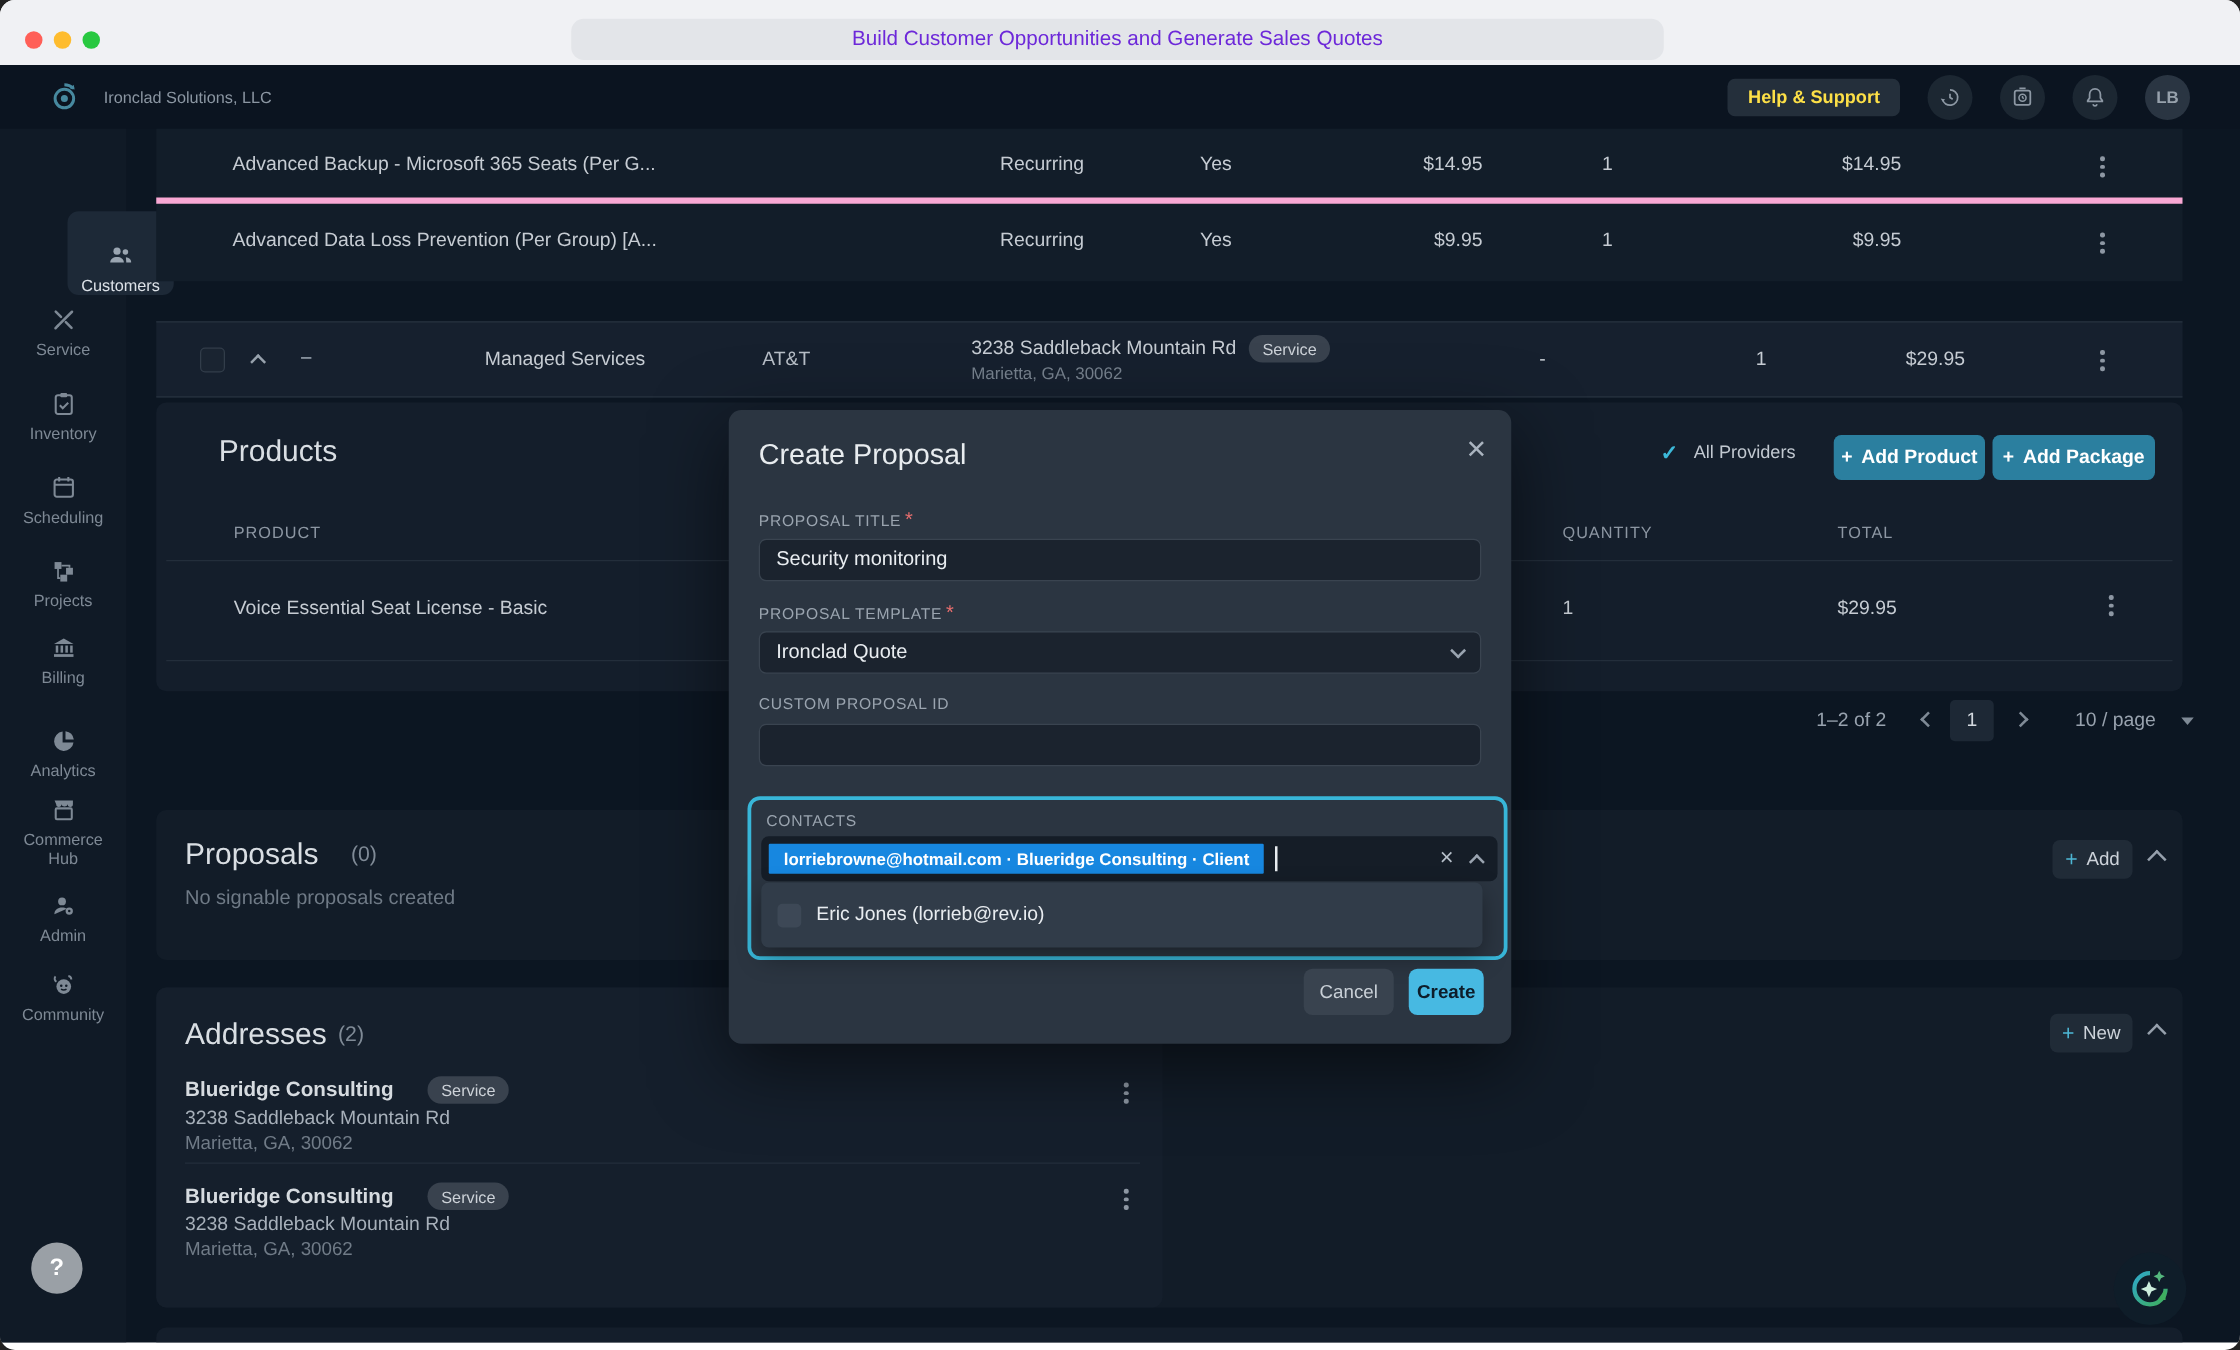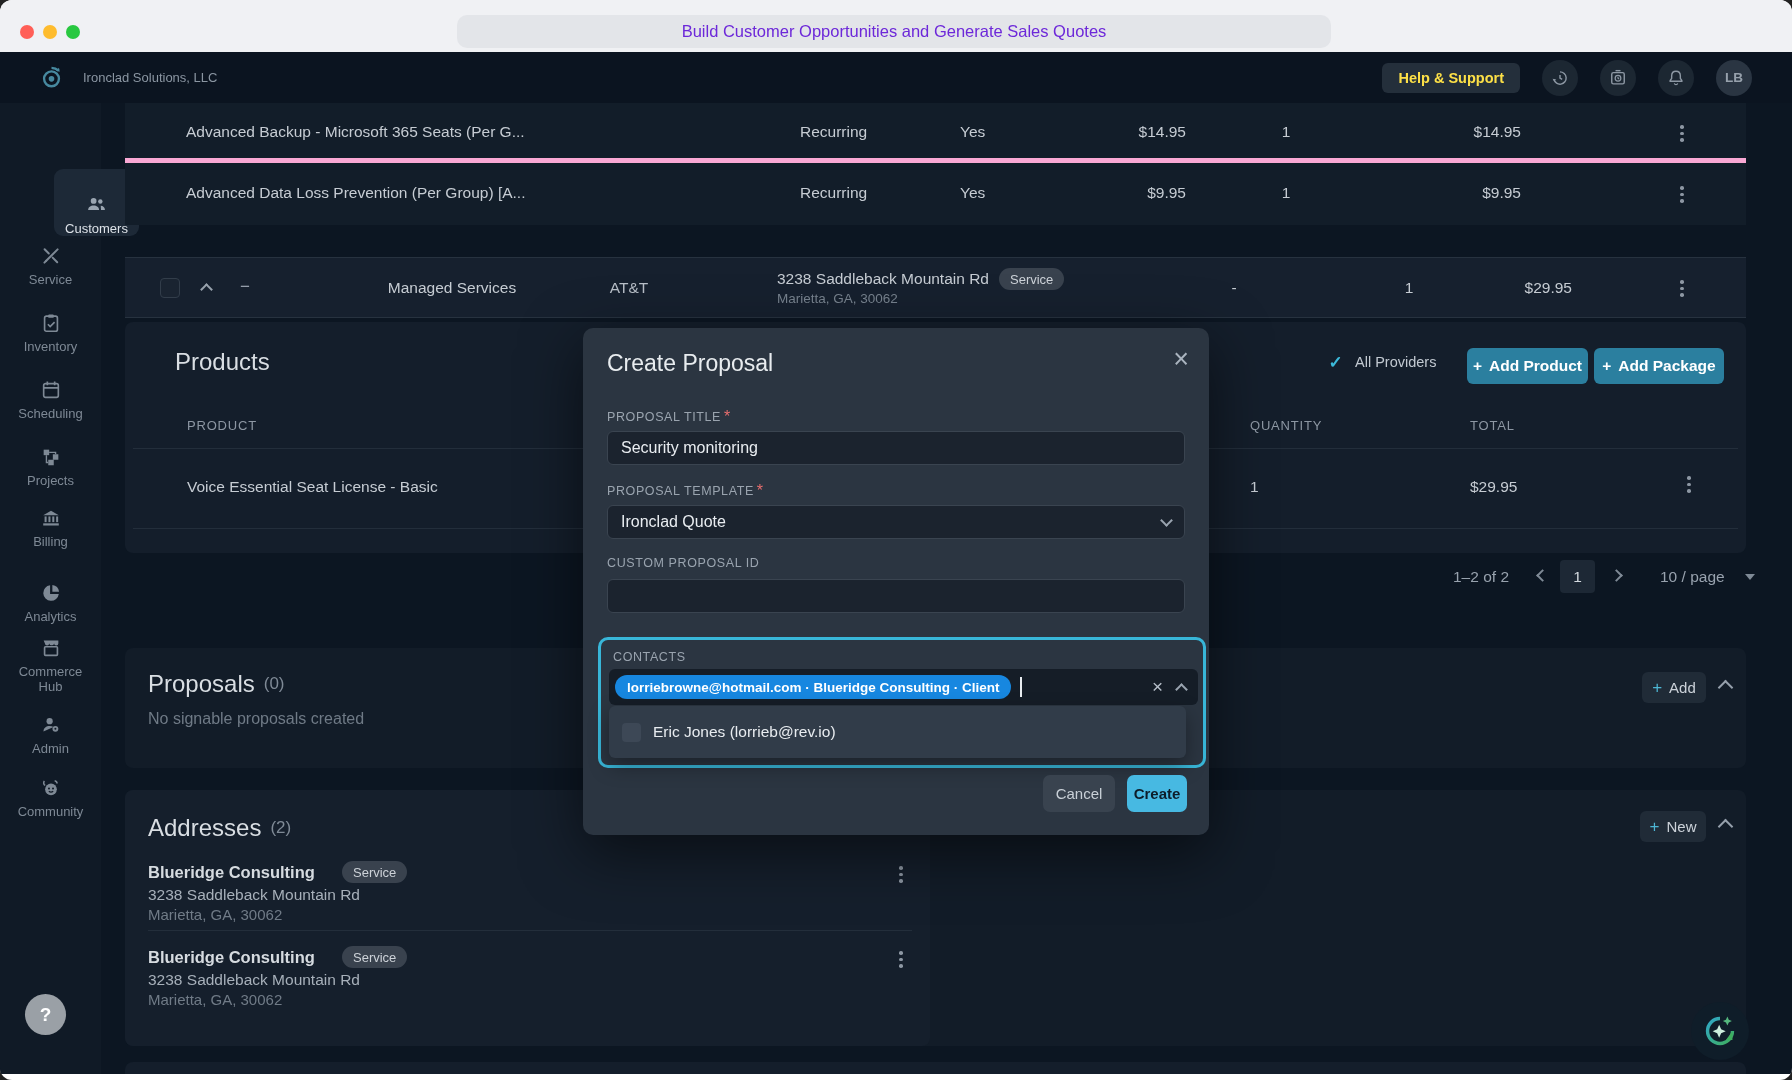--- a/index.html
+++ b/index.html
@@ -40,21 +40,21 @@
   .ghostbtn .plus { color:#4db6d4; font-size:17px; }
   .heading { font-size:24px; color:#d9dee3; }
   .count { font-size:17px; color:#7f8a96; }
   .checkbox { background:#16202c; border:1.5px solid #2e3a47; border-radius:4px; display:flex; align-items:center; justify-content:center; }
   
   .modal { position:absolute; left:583px; top:276px; width:626px; height:507px; background:#2b3541; border-radius:10px; box-shadow:0 18px 60px rgba(0,0,0,.55); z-index:50; }
   .m-label { font-size:12.5px; letter-spacing:.6px; color:#9aa4af; }
   .m-star { color:#e76e6e; margin-left:3px; }
   .m-input { position:absolute; left:24px; width:578px; height:34px; background:#1b232e; border:1px solid #3a4450; border-radius:6px; color:#e9edf1; font-size:16px; padding:0 13px; display:flex; align-items:center; }
   .hl-box { position:absolute; left:15px; top:309px; width:608px; height:131px; border:3.5px solid #38b6d8; border-radius:10px; }
-  .chip { background:#1787e0; color:#fff; font-size:13.5px; font-weight:700; height:24px; border-radius:12px; display:inline-flex; align-items:center; padding:0 12px; white-space:nowrap; }
+  .chip { background:#1787e0; color:#fff; font-size:13.5px; font-weight:700; height:24px; border-radius:1px; display:inline-flex; align-items:center; padding:0 12px; white-space:nowrap; }
   .dropdown { position:absolute; left:8px; top:66px; width:577px; height:52px; background:#313c49; border-radius:6px; box-shadow:0 8px 20px rgba(0,0,0,.35); display:flex; align-items:center; padding:0 13px; gap:12px; }
   .dd-check { width:19px; height:19px; background:#3d4856; border-radius:4px; }
   
   .tooltip { position:absolute; left:639px; top:732px; width:519px; height:188px; background:#2598b2; border-radius:14px; z-index:60; color:#fff; font-size:21.5px; line-height:35px; padding:23px 28px 0 21px; }
   .tooltip .arrow { position:absolute; top:-13px; left:238px; width:0; height:0; border-left:13px solid transparent; border-right:13px solid transparent; border-bottom:14px solid #2598b2; }
   .pgtxt { color:#98a2ae; font-size:15.5px; }
 </style>
 </head>
 <body>
 
@@ -276,21 +276,21 @@
     <div>
       <span class="ab pgtxt" style="left:1453px;top:516px;">1–2 of 2</span>
       <span class="ab chv left" style="left:1538px;top:519px;border-color:#7f8a96;"></span>
       <div class="ab" style="left:1560px;top:508px;width:35px;height:33px;background:#1d2835;border-radius:4px;display:flex;align-items:center;justify-content:center;color:#d3d9df;font-size:15.5px;">1</div>
       <span class="ab chv right" style="left:1612px;top:519px;border-color:#7f8a96;"></span>
       <span class="ab pgtxt" style="left:1660px;top:516px;">10 / page</span>
       <span class="ab" style="left:1745px;top:522px;width:0;height:0;border-left:5px solid transparent;border-right:5px solid transparent;border-top:6px solid #7f8a96;"></span>
     </div>
 
     <div class="ab panel" style="left:125px;top:596px;width:1621px;height:120px;background:#121c28;">
-      <div class="ab flx" style="left:23px;top:22px;gap:9px;">
+      <div class="ab flx" style="left:23px;top:22px;gap:26px;">
         <span class="heading">Proposals</span>
         <span class="count">(0)</span>
       </div>
       <span class="ab" style="left:23px;top:62px;color:#6f7a86;font-size:16px;">No signable proposals created</span>
       <div class="ab ghostbtn" style="left:1517px;top:24px;width:64px;height:31px;">
         <span class="plus">+</span>
           <span>Add</span>
       </div>
       <span class="ab chv up big" style="left:1595px;top:34px;border-color:#96a0ac;"></span>
     </div>

